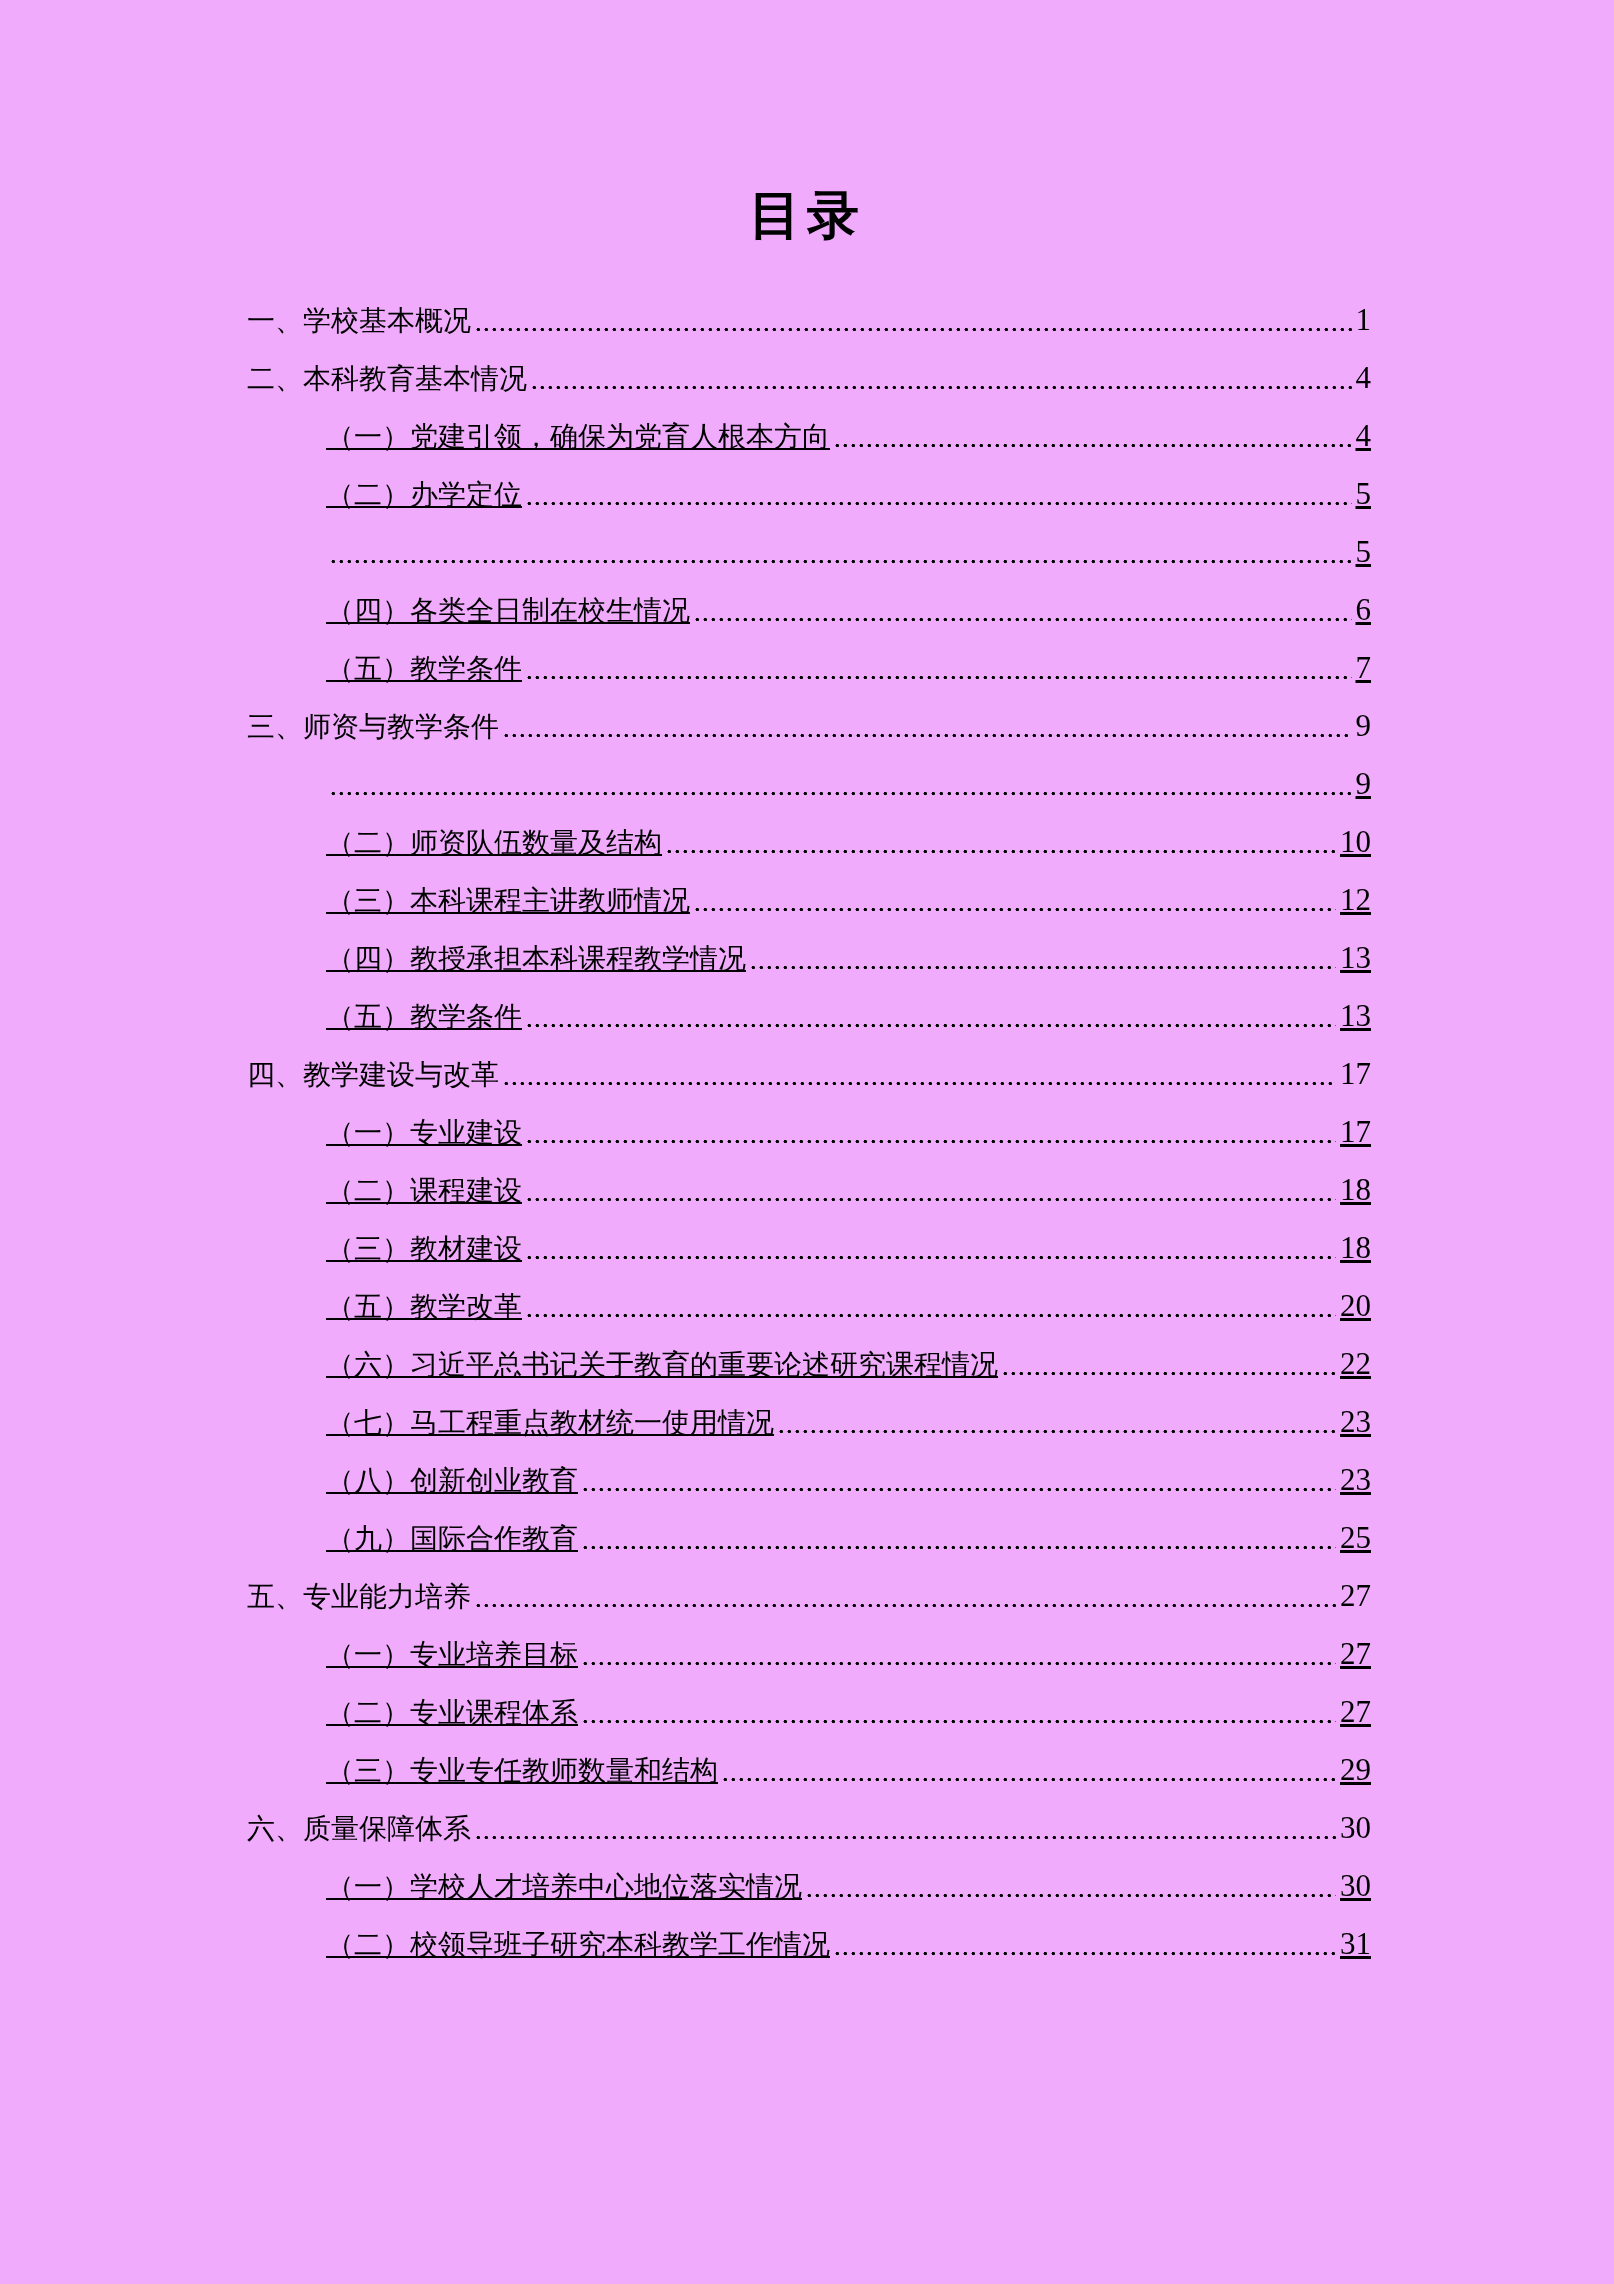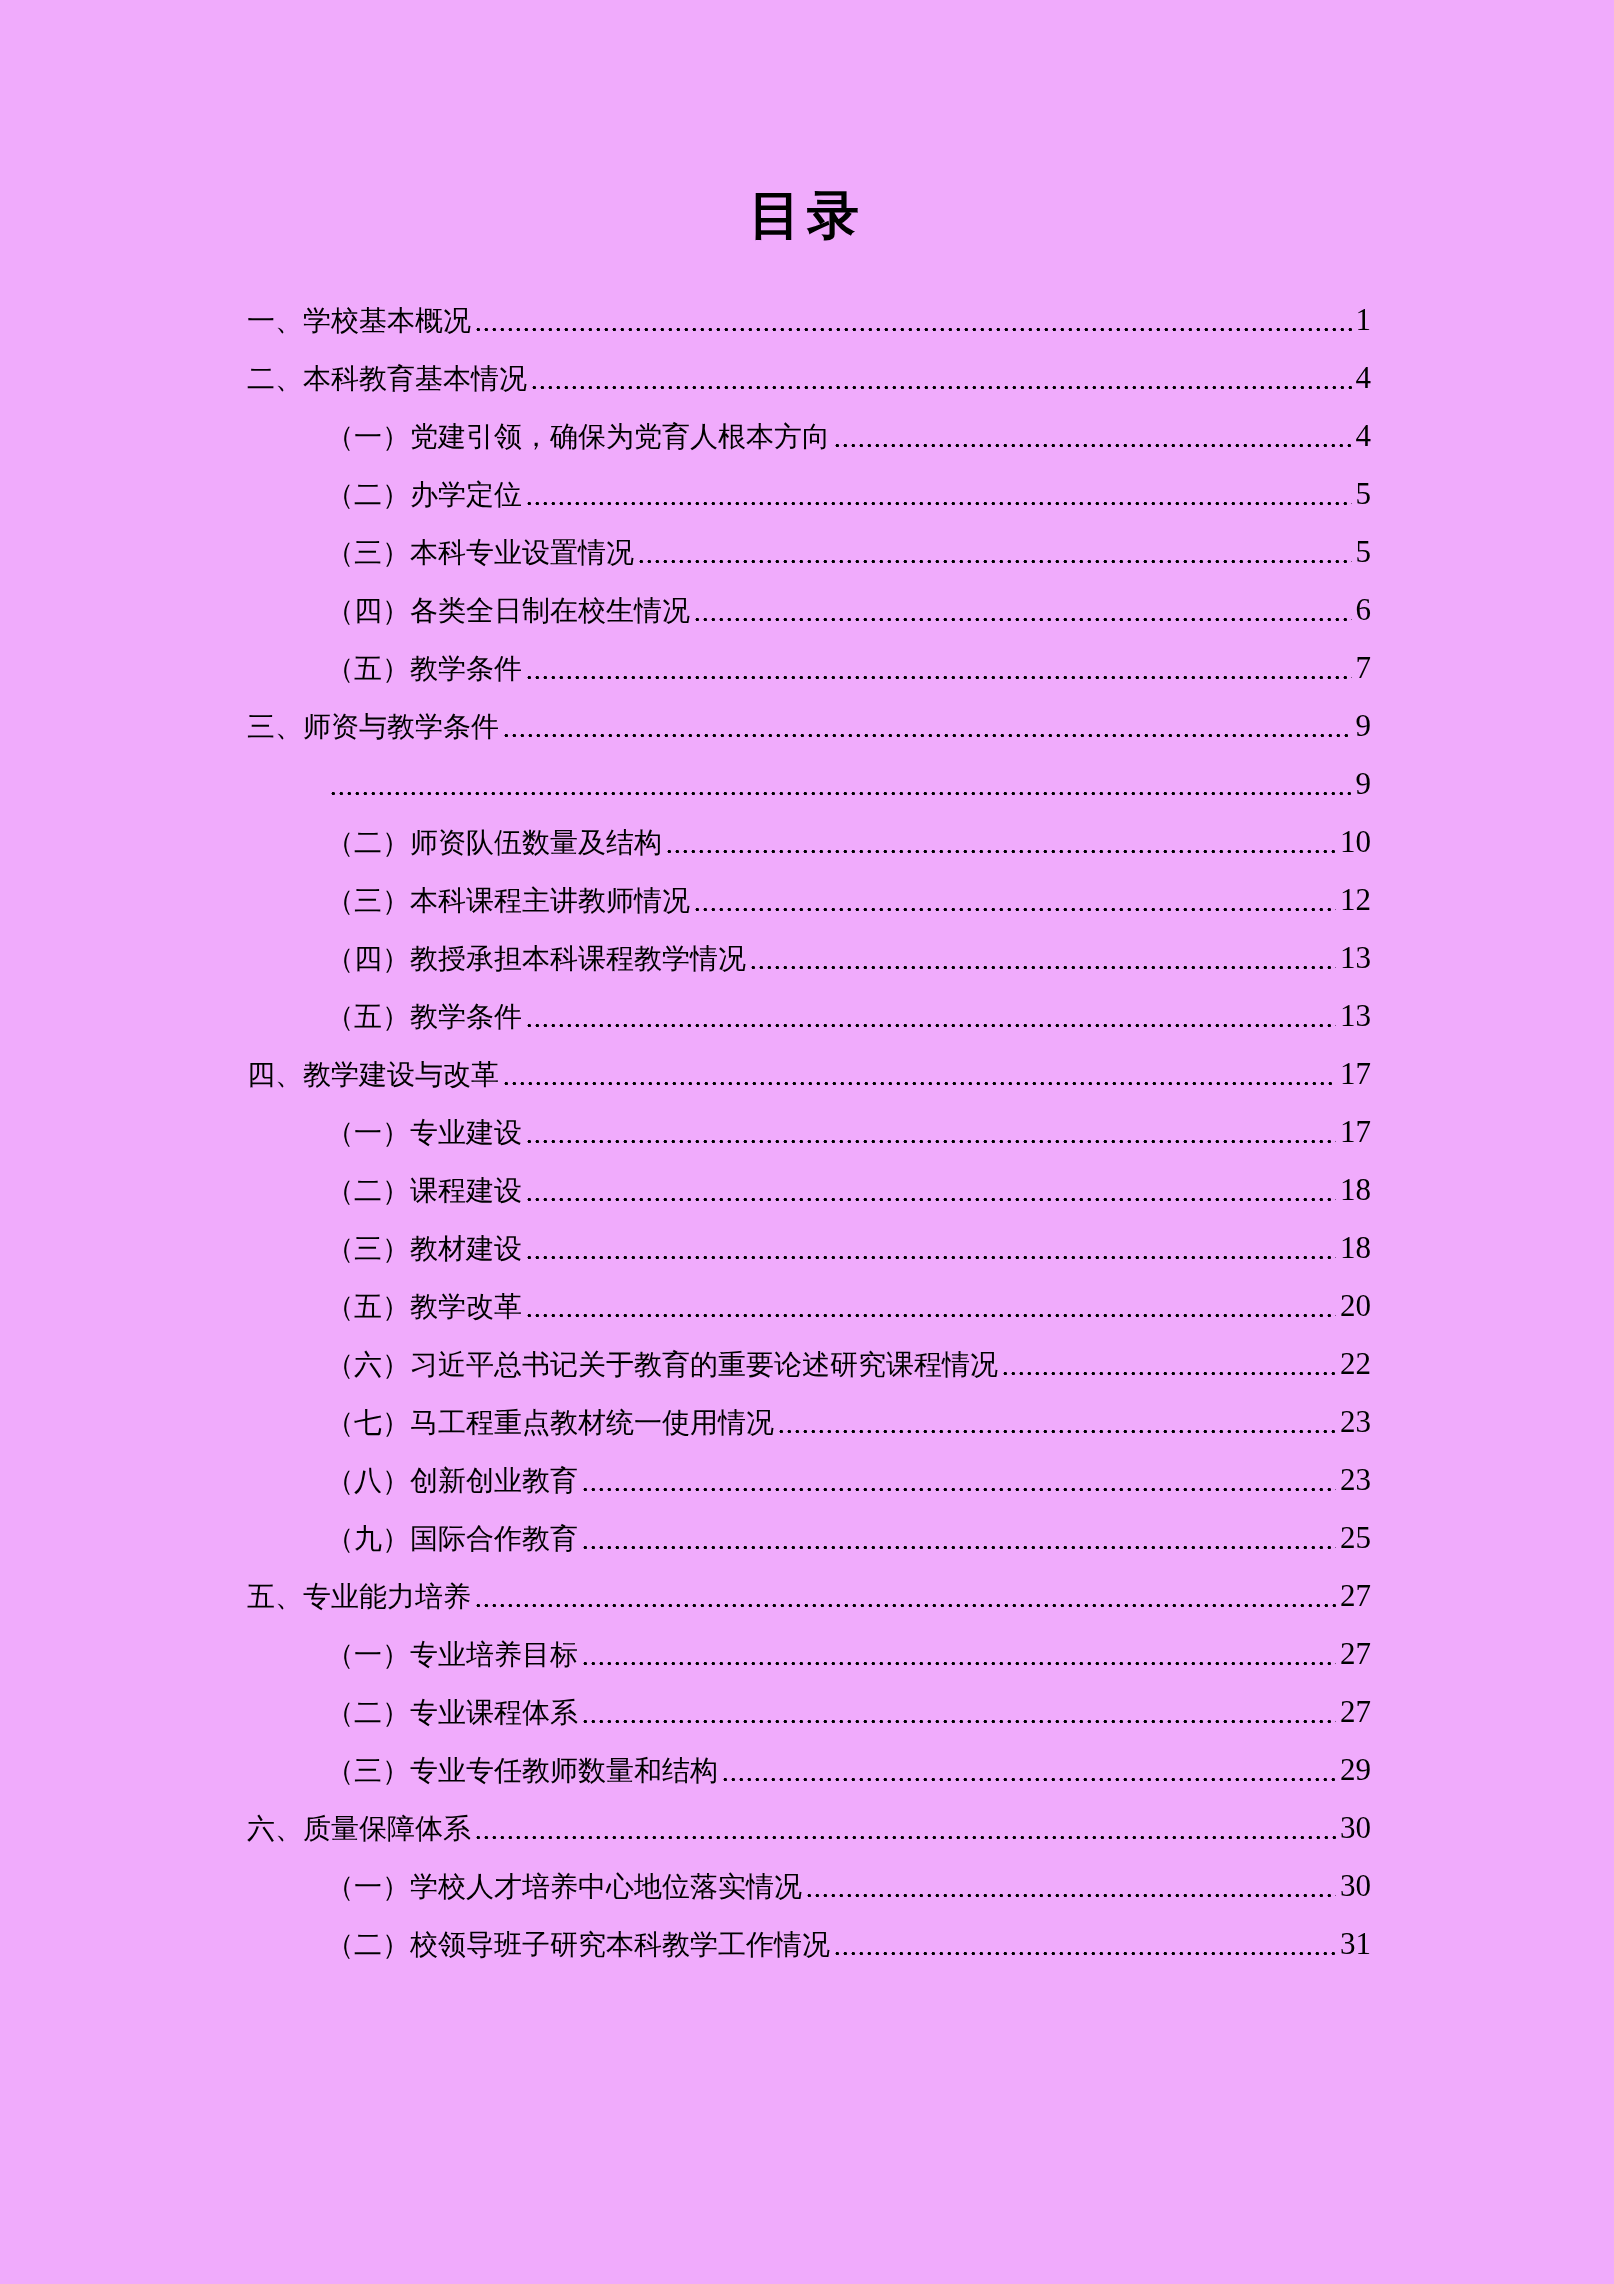--- a/index.html
+++ b/index.html
@@ -37,20 +37,21 @@
     width: 1124px;
   }
   .toc-row {
     display: flex;
     align-items: baseline;
     height: 58px;
     cursor: pointer;
   }
   .toc-row.lvl2 {
     padding-left: 79px;
+    text-decoration: underline;
   }
   .toc-label {
     font-size: 28px;
     line-height: 58px;
     white-space: nowrap;
     color: #000000;
   }
   .toc-leader {
     flex: 1;
     align-self: flex-end;
@@ -95,21 +96,20 @@
       <span class="toc-page">4</span>
     </div>
 
     <div class="toc-row lvl2">
       <span class="toc-label">（二）办学定位</span>
       <span class="toc-leader"></span>
       <span class="toc-page">5</span>
     </div>
 
     <div class="toc-row lvl2">
-      <span class="toc-label">（三）本科专业设置情况</span>
       <span class="toc-leader"></span>
       <span class="toc-page">5</span>
     </div>
 
     <div class="toc-row lvl2">
       <span class="toc-label">（四）各类全日制在校生情况</span>
       <span class="toc-leader"></span>
       <span class="toc-page">6</span>
     </div>
 

